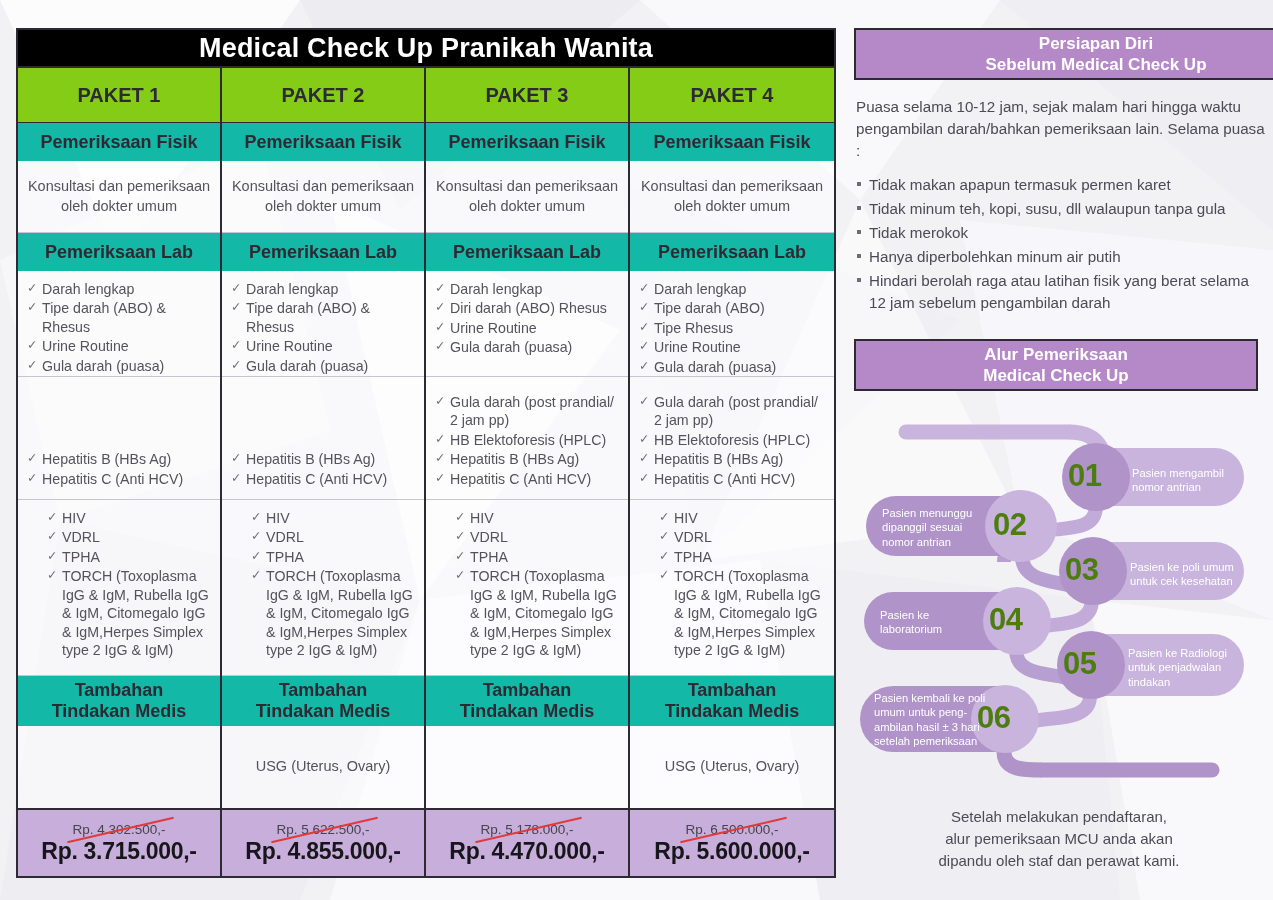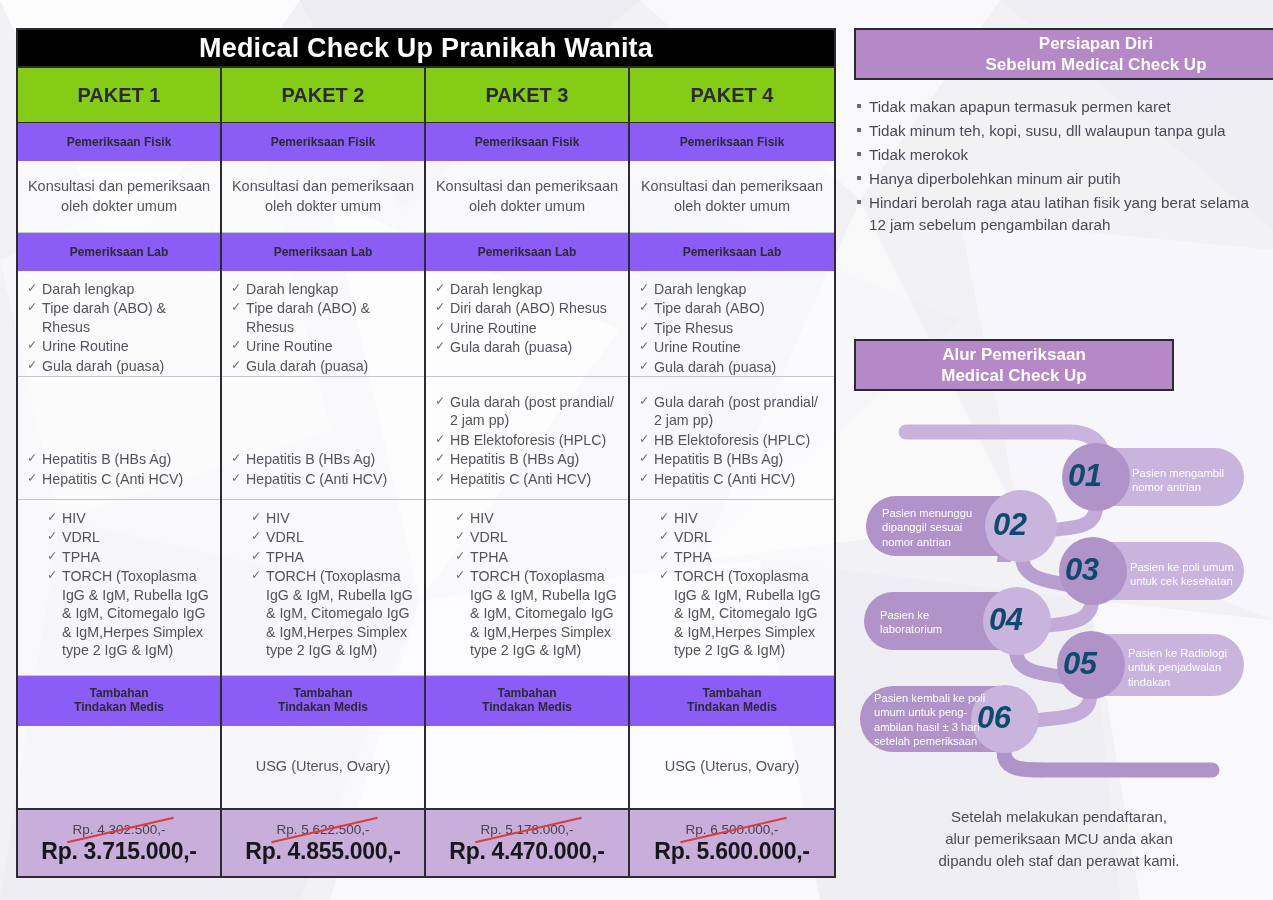--- a/index.html
+++ b/index.html
@@ -46,24 +46,24 @@
 
   .paket-head{
     background:#84cc16;
     height:55px;
     display:flex;align-items:center;justify-content:center;
     font-size:20px;font-weight:bold;color:#2d2a34;
     border-bottom:1px solid #2d2a34;
     box-sizing:border-box;
   }
   .band{
-    background:#8b5cf6;
+    background:#14b8a6;
     height:38px;
     display:flex;align-items:center;justify-content:center;
-    font-size:12px;font-weight:bold;color:#2d2a34;
+    font-size:18px;font-weight:bold;color:#2d2a34;
     box-sizing:border-box;
   }
   .band.two-line{height:50px;flex-direction:column;line-height:1.15;gap:0;}
   .cell-center{
     display:flex;align-items:center;justify-content:center;
     text-align:center;font-size:14.5px;color:#55525c;
     line-height:1.35;padding:8px 6px;box-sizing:border-box;
   }
   .rowline{border-bottom:1px solid #c9c5d0;}
   .fisik-body{height:72px;}
@@ -110,41 +110,40 @@
     position:absolute;
     background:#b589c8;
     border:2px solid #2d2a34;
     box-sizing:border-box;
     color:#ffffff;
     font-size:17px;font-weight:bold;
     display:flex;flex-direction:column;align-items:center;justify-content:center;
     line-height:1.25;
   }
   #persiapan-head{left:854px;top:28px;width:484px;height:52px;}
-  #alur-head{left:854px;top:339px;width:320px;height:52px;}
+  #alur-head{left:854px;top:339px;width:404px;height:52px;}
 
   .prep-body{
     position:absolute;left:856px;top:96px;width:410px;
     font-size:15.2px;color:#4d4a55;line-height:1.45;
   }
   .prep-body p{margin:0 0 12px 0;}
   .prep-body ul{list-style:none;margin:0;padding:0;}
   .prep-body li{position:relative;padding-left:13px;margin-bottom:2px;}
   .prep-body li::before{
     content:"";position:absolute;left:1px;top:8px;
     width:4px;height:4px;background:#6f6c78;
   }
 
   
   .flow{position:absolute;left:854px;top:410px;width:410px;height:380px;}
   .flow svg{position:absolute;left:0;top:0;width:410px;height:380px;}
   .flow .num{
-    position:absolute;color:#0c4a6e;font-weight:bold;font-size:31px;
+    position:absolute;color:#4d7c0f;font-weight:bold;font-size:31px;
     letter-spacing:-.5px;
-    font-style:italic;
   }
   .flow .lbl{
     position:absolute;color:#ffffff;font-size:11.2px;line-height:1.28;
   }
 
   .closing{
     position:absolute;left:854px;top:806px;width:410px;
     text-align:center;font-size:15px;color:#4d4a55;line-height:1.45;
   }
 </style>
@@ -369,20 +368,21 @@
 
     </div>
   </div>
 
   <div class="panel-head" id="persiapan-head">
     <span>Persiapan Diri</span>
     <span>Sebelum Medical Check Up</span>
   </div>
 
   <div class="prep-body">
+    <p>Puasa selama 10-12 jam, sejak malam hari hingga waktu pengambilan darah/bahkan pemeriksaan lain. Selama puasa :</p>
     <ul>
         <li>Tidak makan apapun termasuk permen karet</li>
         <li>Tidak minum teh, kopi, susu, dll walaupun tanpa gula</li>
         <li>Tidak merokok</li>
         <li>Hanya diperbolehkan minum air putih</li>
         <li>Hindari berolah raga atau latihan fisik yang berat selama 12 jam sebelum pengambilan darah</li>
       </ul>
   </div>
 
   <div class="panel-head" id="alur-head">

